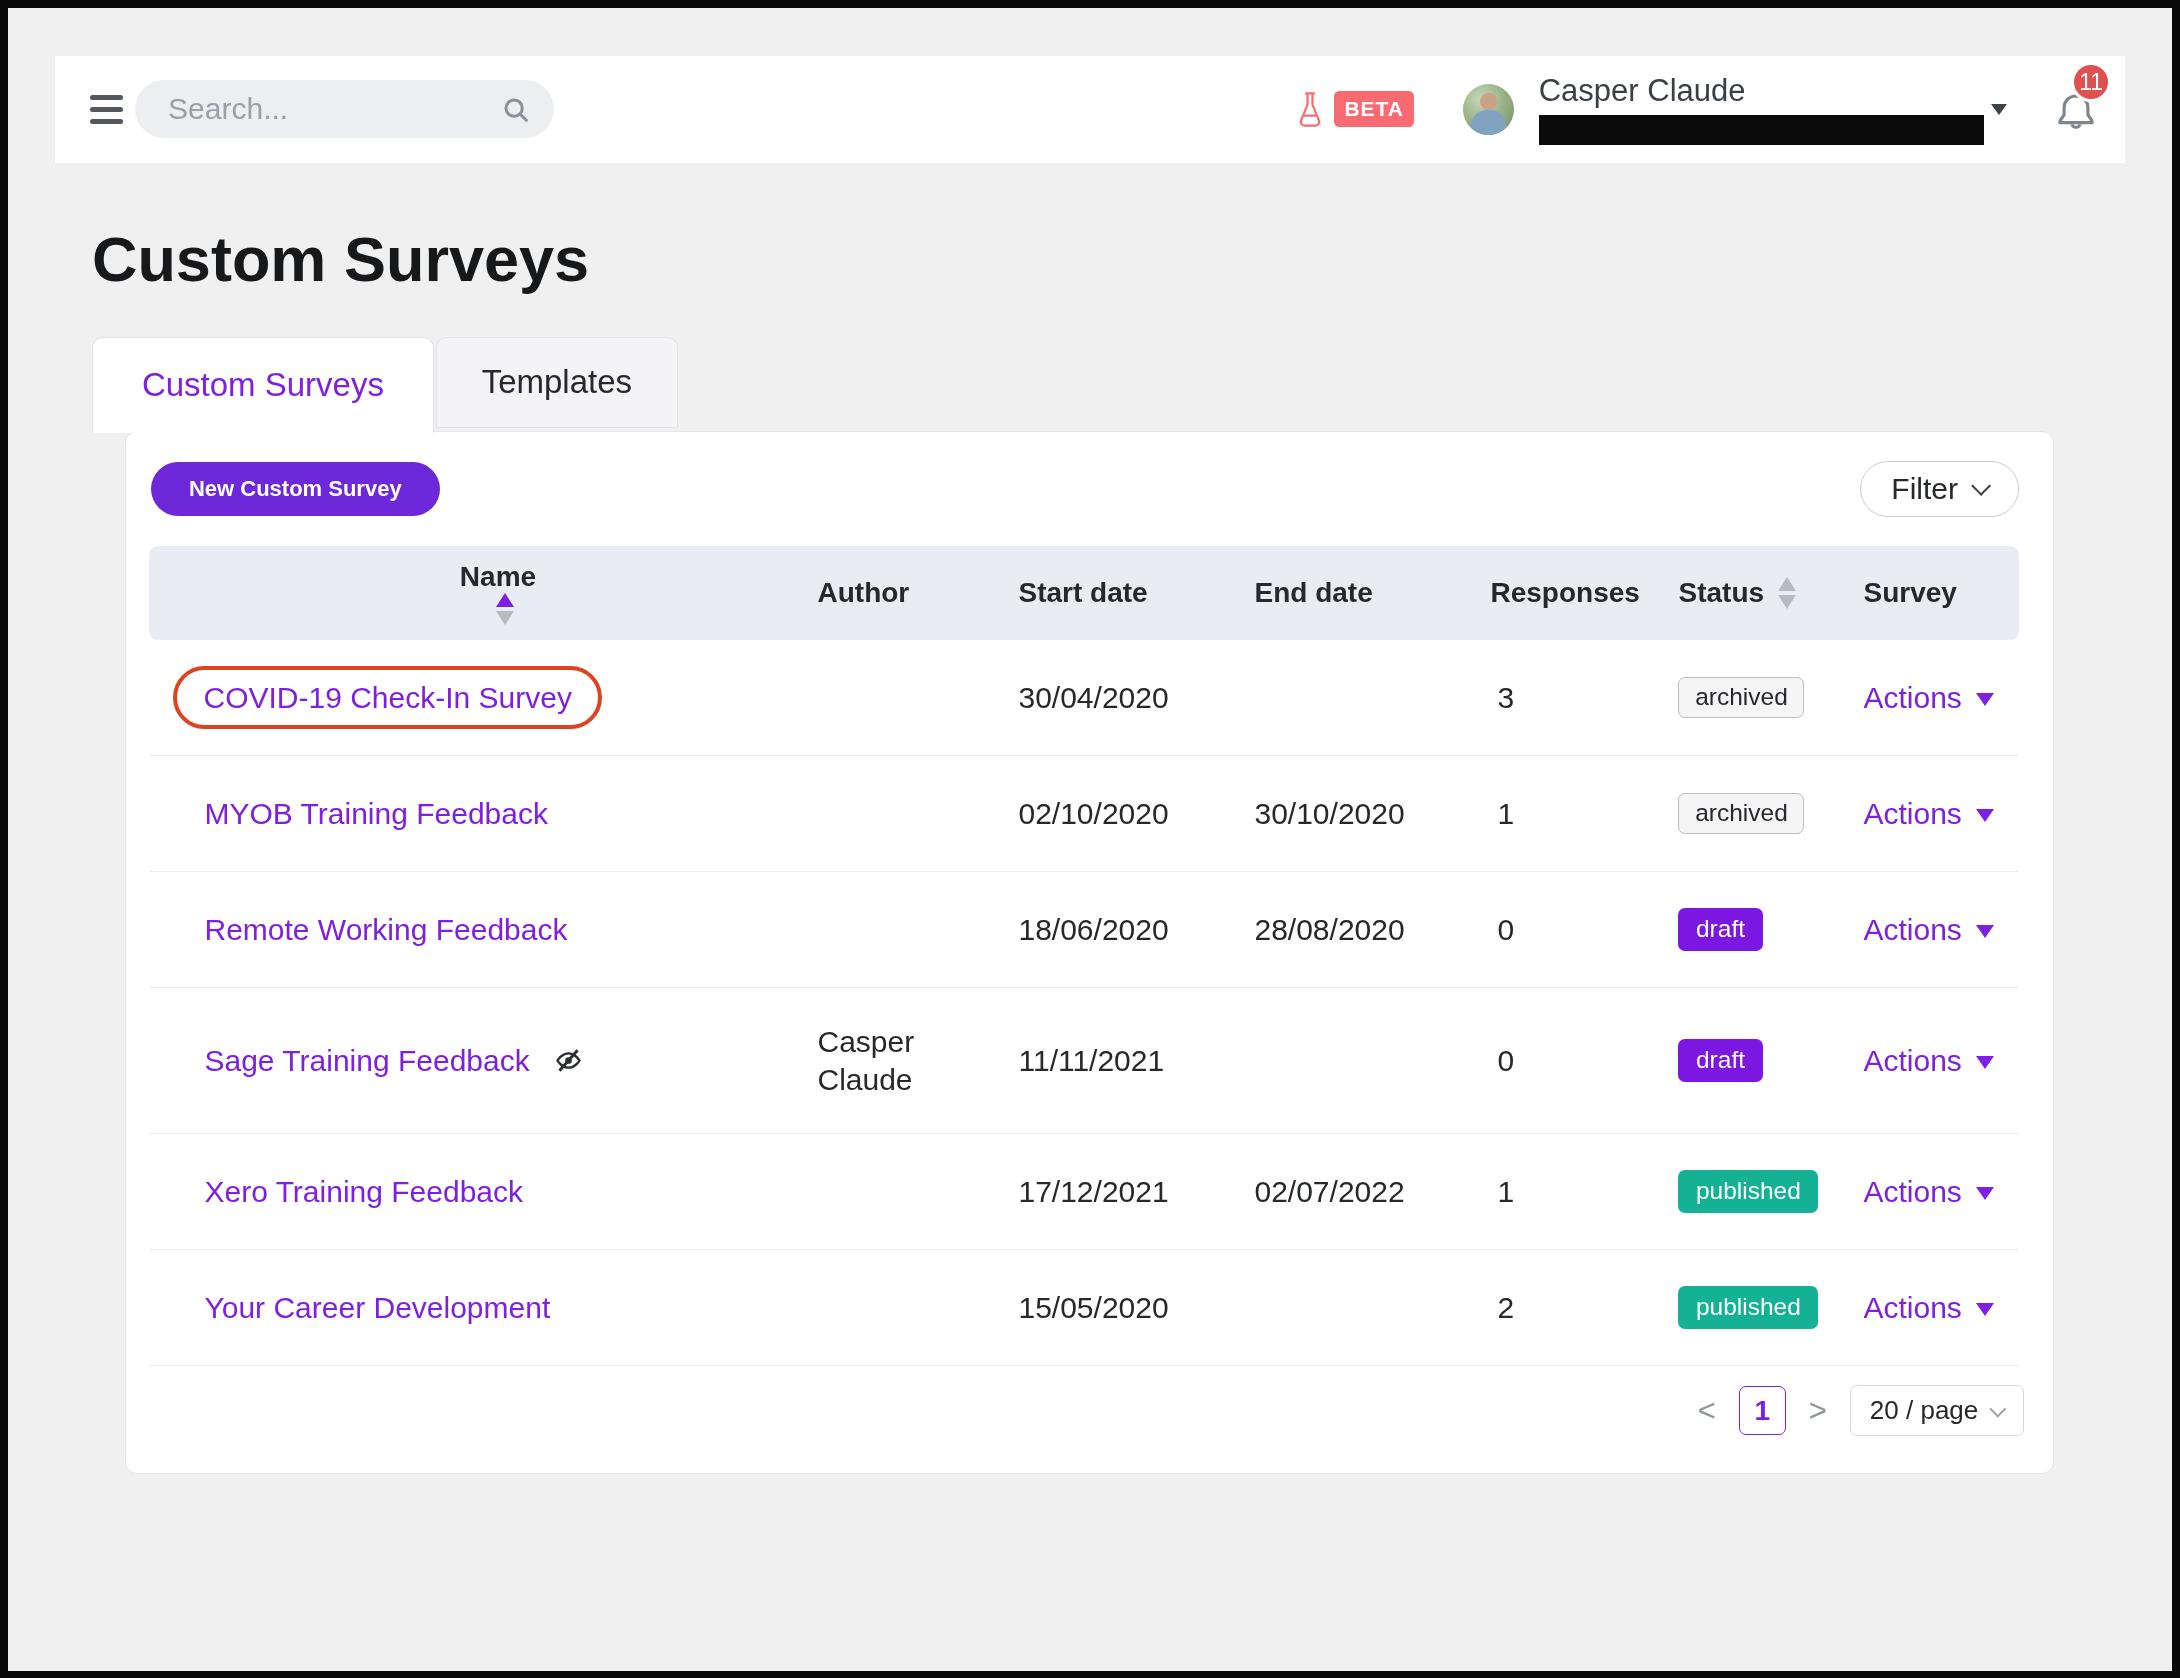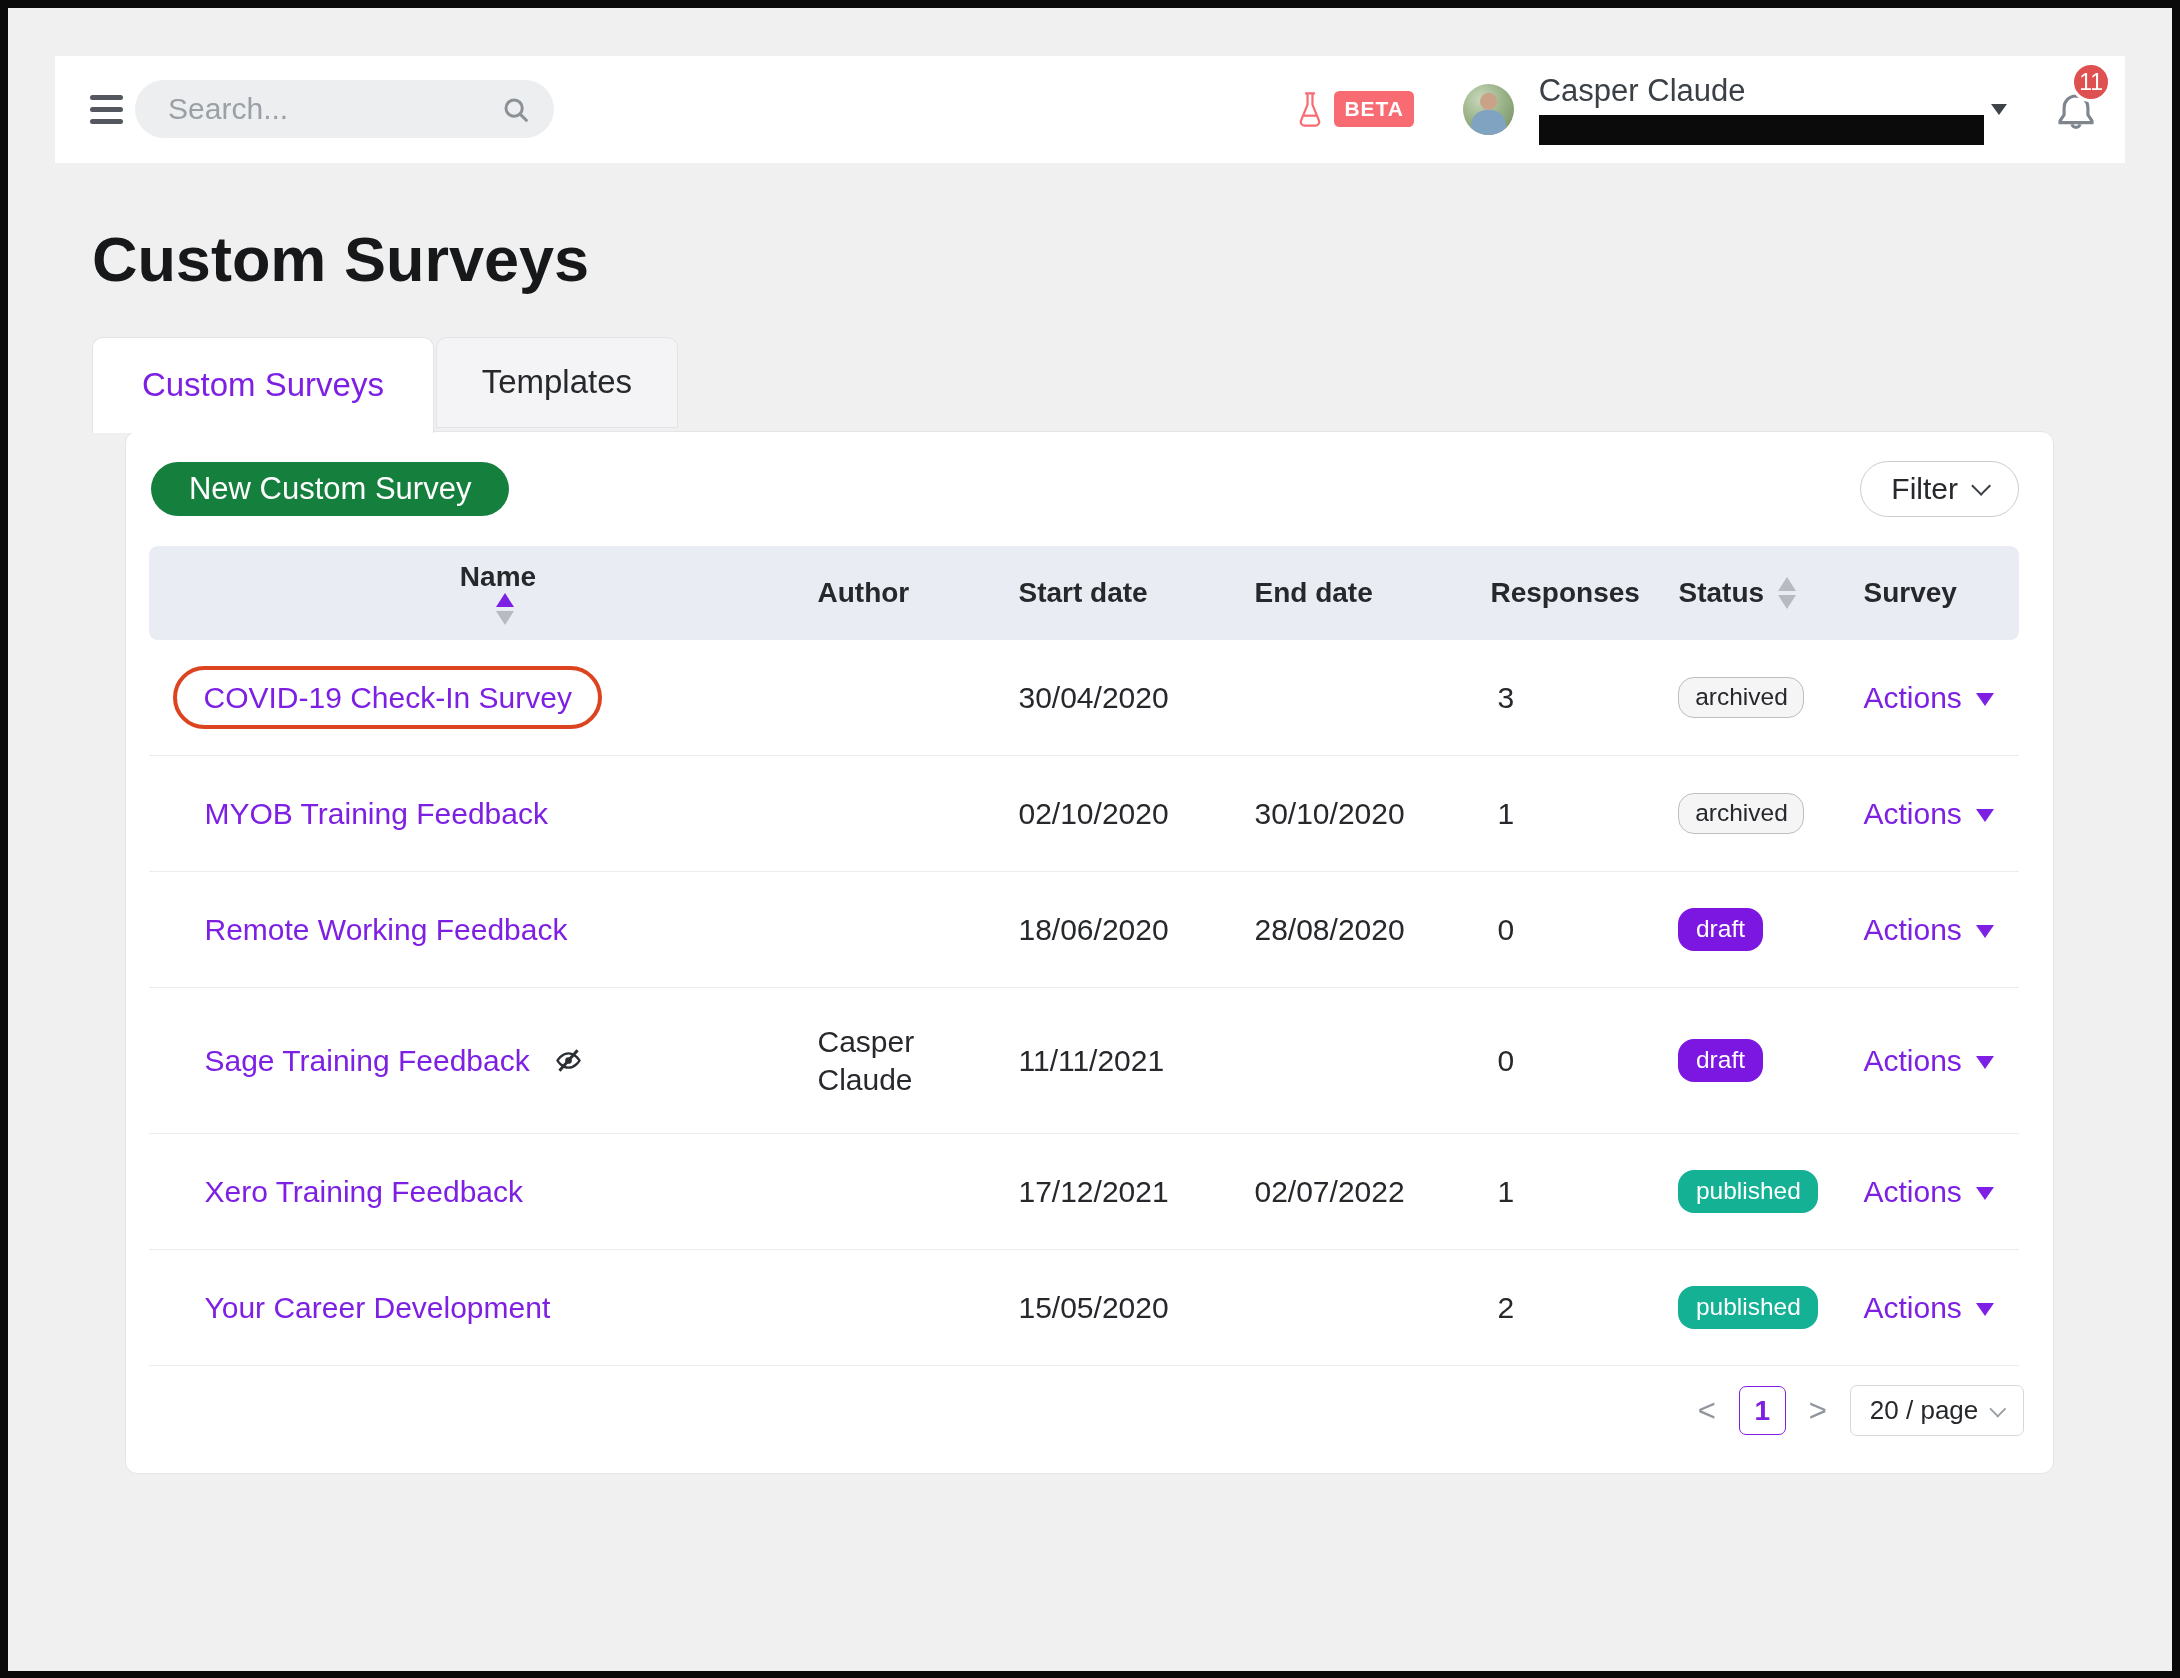--- a/index.html
+++ b/index.html
@@ -57,22 +57,22 @@
   .tab.active{background:#ffffff;color:#7d20e3;height:96px;padding:0 49px;border-bottom:none;}
   .tab.inactive{background:#f4f4f6;color:#26282c;height:91px;padding:0 45px;margin-left:1.7px;}
 
   
   .card{
     position:relative;z-index:1;margin:0 118px 0 117px;background:#fff;
     border:1.7px solid #e5e5e8;border-radius:12.2px;box-sizing:border-box;
   }
   .card-toprow{display:flex;justify-content:space-between;align-items:center;margin:29px 34px 0 25px;}
   .btn-primary{
-    background:#15803d;color:#fff;border:none;border-radius:27px;height:54px;
-    padding:0 38px;font-size:31px;font-family:inherit;cursor:pointer;display:flex;align-items:center;
+    background:#6d28d9;color:#fff;border:none;border-radius:27px;height:54px;
+    padding:0 38px;font-size:22px;font-family:inherit;cursor:pointer;display:flex;align-items:center;font-weight:bold;
   }
   .btn-filter{
     background:#fff;border:1.7px solid #c9ccd1;border-radius:28px;height:56px;box-sizing:border-box;
     padding:0 30px;font-size:30px;color:#26282c;font-family:inherit;cursor:pointer;
     display:flex;align-items:center;gap:15.7px;
   }
   .chev{width:12.2px;height:12.2px;border-right:2.6px solid #3a3f45;border-bottom:2.6px solid #3a3f45;
     transform:rotate(45deg);margin-top:-7px;}
   .chev.small{width:9.6px;height:9.6px;border-color:#9aa0a6;margin-top:-3.5px;}
 
@@ -94,21 +94,21 @@
   .tri-up.on{border-bottom-color:#7d20e3;}
   .tbody{margin:0 34px 0 23.6px;}
   .trow{min-height:115px;border-bottom:1.7px solid #ececee;font-size:30px;color:#26282c;}
   .trow.tall{min-height:145px;}
   .cell-name{padding-left:55px;display:flex;align-items:center;}
   .cell-resp{padding-left:7px;}
   .cell-author{line-height:38px;padding-right:26px;}
   .rowlink{color:#7d20e3;text-decoration:none;cursor:pointer;}
   .annot{display:inline-block;border:4.4px solid #dc441f;border-radius:38px;padding:10.5px 26px;margin-left:-31px;}
   .eyeoff{margin-left:23px;flex:none;}
-  .badge{display:inline-block;font-size:24.5px;border-radius:16px;padding:7.9px 17.5px;line-height:1.1;}
+  .badge{display:inline-block;font-size:24.5px;border-radius:7px;padding:7.9px 17.5px;line-height:1.1;}
   .badge.archived{background:#f5f5f6;border:1.7px solid #bdbdc2;color:#26282c;padding:6.1px 15.7px;}
   .badge.draft{background:#7c17e2;color:#fff;}
   .badge.published{background:#14b195;color:#fff;}
   .actions{display:flex;align-items:center;gap:14px;color:#7d20e3;cursor:pointer;}
   .act-tri{width:0;height:0;border-left:9.6px solid transparent;border-right:9.6px solid transparent;
     border-top:13px solid #7d20e3;margin-top:3.5px;}
 
   
   .pagination{display:flex;justify-content:flex-end;align-items:center;gap:23px;margin:19px 29px 37px 0;}
   .pg-arrow{font-size:31px;color:#8f959b;cursor:pointer;line-height:1;}

